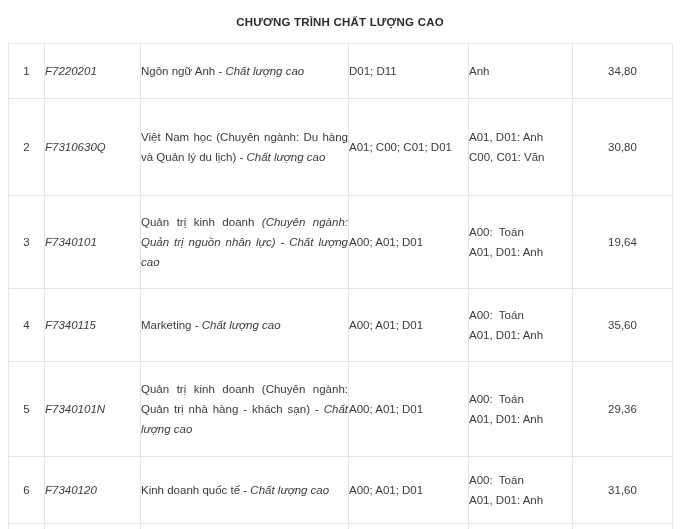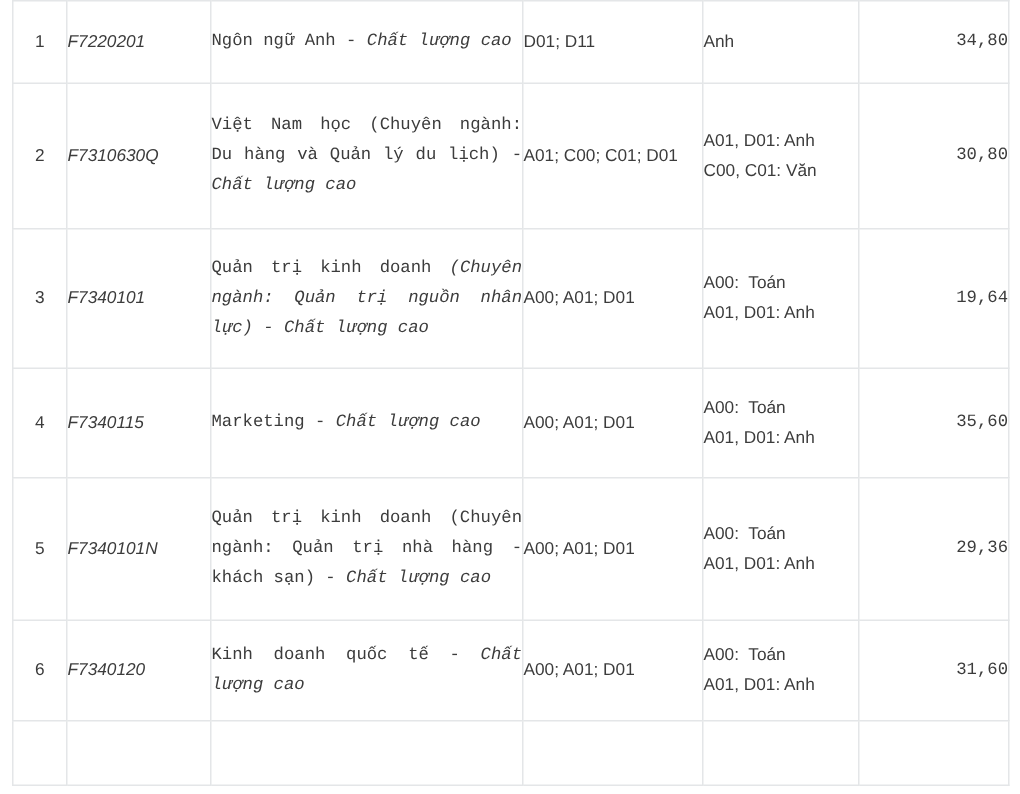--- a/index.html
+++ b/index.html
@@ -68,35 +68,33 @@
   td.code {
     padding-left: 14px;
     padding-right: 6px;
     font-style: italic;
   }
   td.name {
     padding-left: 14px;
     padding-right: 14px;
     text-align: justify;
     text-align-last: left;
-    font-family: Liberation Mono, monospace;
     -moz-text-align-last: left;
   }
   td.comb {
     padding-left: 10px;
     padding-right: 6px;
     margin-left: 33px;
   }
   td.sub {
     padding-left: 10px;
     padding-right: 6px;
   }
   td.score {
-    text-align: right;
-    font-family: Liberation Mono, monospace;
+    text-align: center;
   }
 
   td.name em {
     font-style: italic;
   }
 
   .sub-line {
     display: block;
     white-space: pre;
   }
@@ -107,20 +105,21 @@
   tr.row-4 td { height: 60px; }
   tr.row-5 td { height: 82px; }
   tr.row-6 td { height: 54px; }
   tr.row-tail td { height: 30px; }
 </style>
 </head>
 <body>
 
 <div class="page">
 
+  <div class="doc-title">CHƯƠNG TRÌNH CHẤT LƯỢNG CAO</div>
 
   <div class="table-wrap">
     <table class="prog-table">
       <colgroup>
         <col class="c-idx">
         <col class="c-code">
         <col class="c-name">
         <col class="c-comb">
         <col class="c-sub">
         <col class="c-score">

